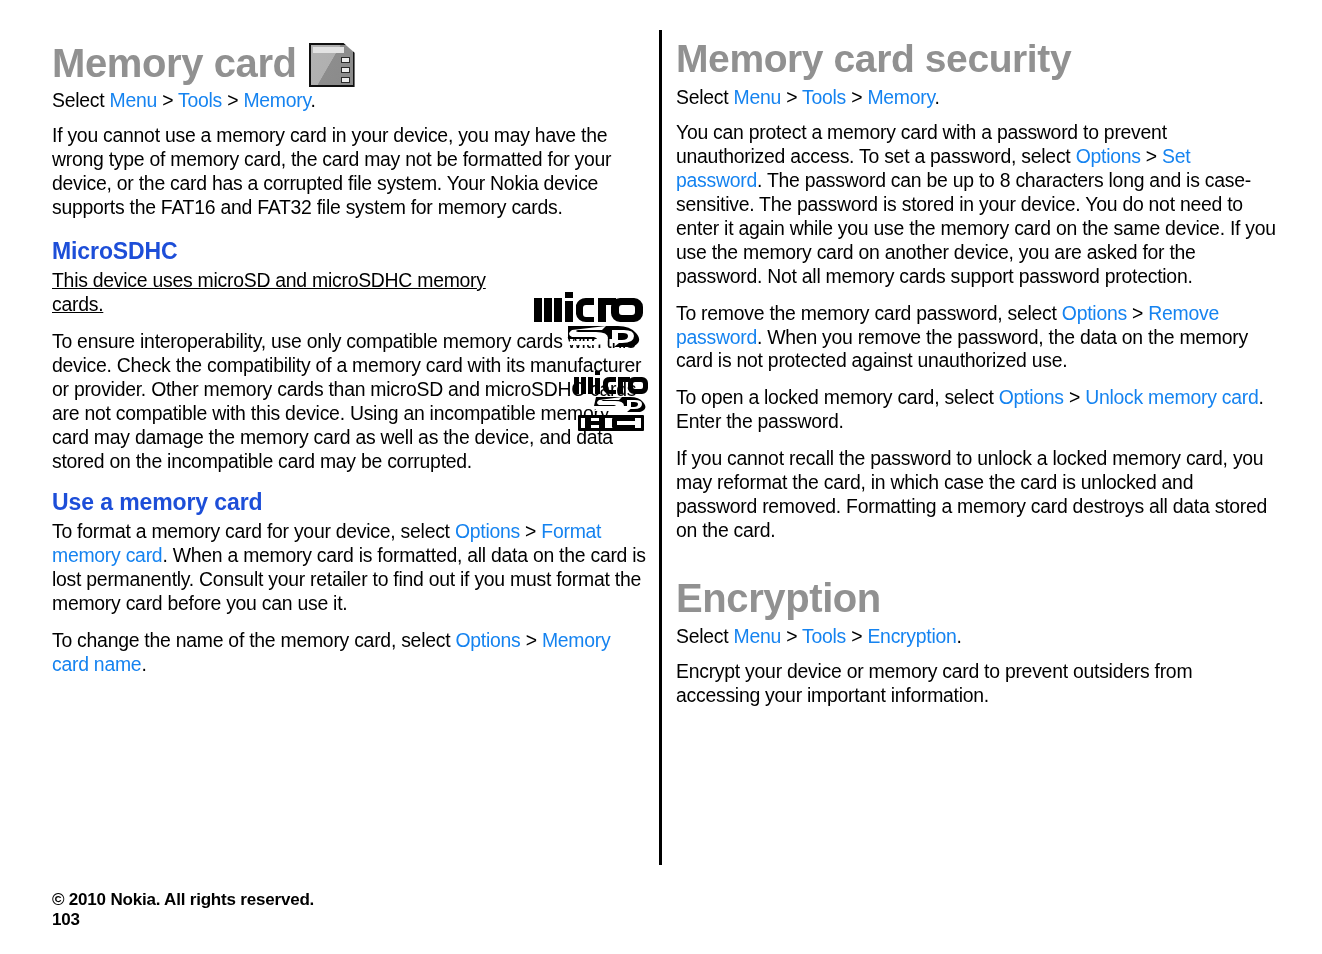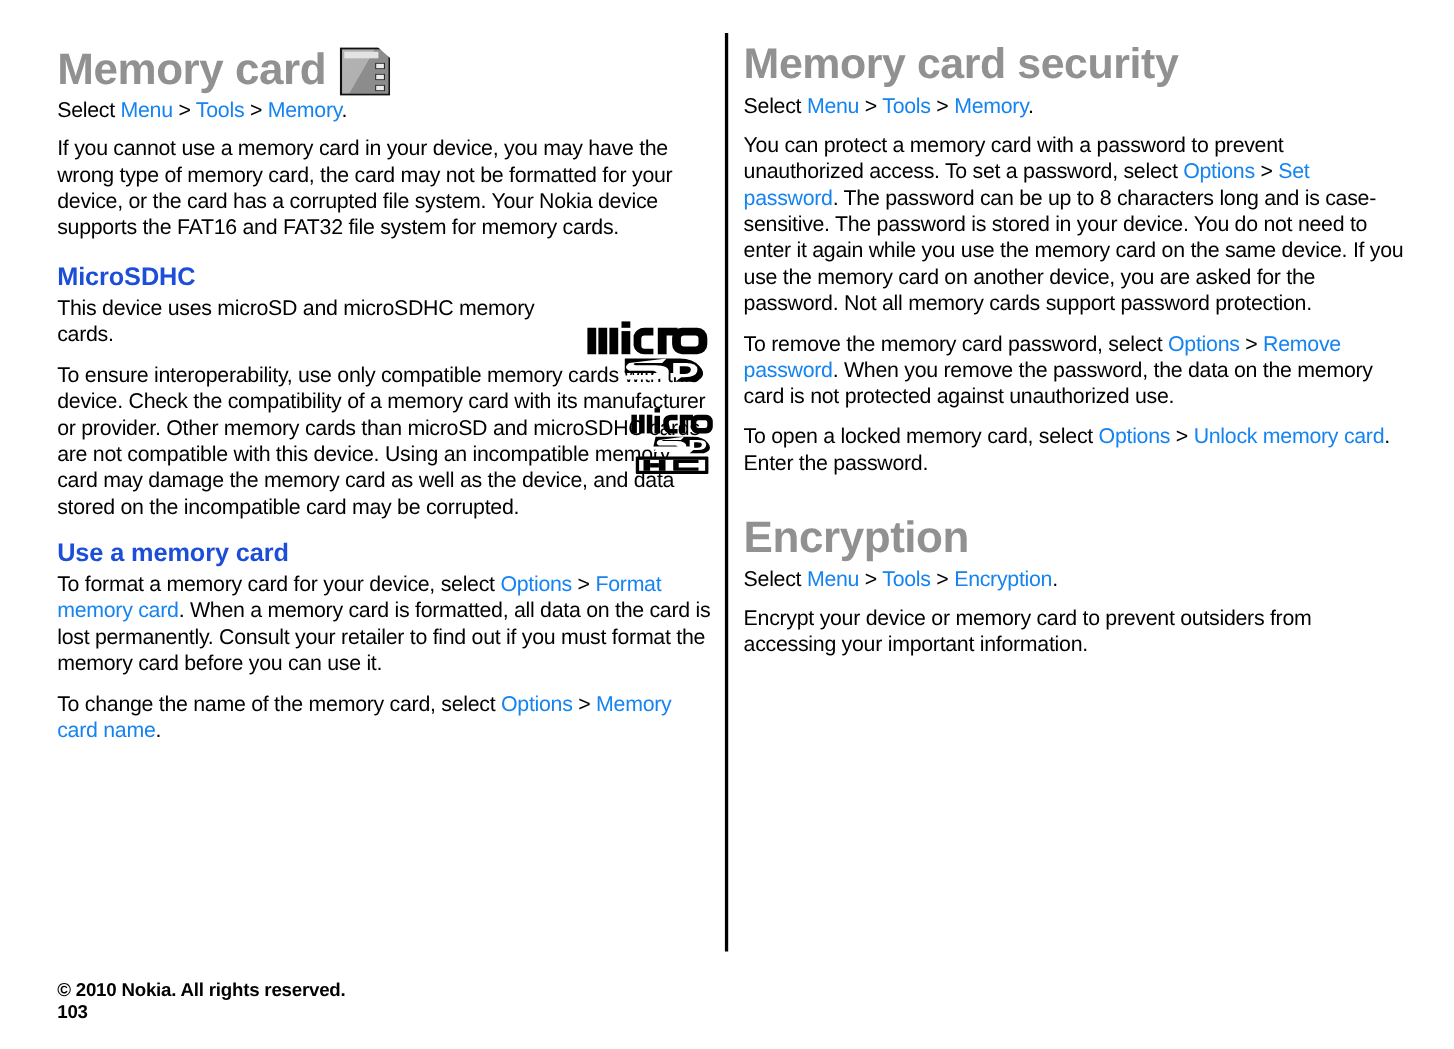--- a/index.html
+++ b/index.html
@@ -167,21 +167,21 @@
           <span class="pad p3"></span>
         </span>
       </h1>
 
       <p class="tight"><span>Select </span><span class="lnk">Menu</span><span class="gt"> &gt; </span><span class="lnk">Tools</span><span class="gt"> &gt; </span><span class="lnk">Memory</span><span>.</span></p>
 
       <p>If you cannot use a memory card in your device, you may have the wrong type of memory card, the card may not be formatted for your device, or the card has a corrupted file system. Your Nokia device supports the FAT16 and FAT32 file system for memory cards.</p>
 
       <h2 class="section">MicroSDHC</h2>
 
-      <p style="max-width:490px;">This device uses microSD and microSDHC memory cards.</p>
+      <p style="max-width:490px;text-decoration:underline;">This device uses microSD and microSDHC memory cards.</p>
 
       <p style="max-width:595px;">To ensure interoperability, use only compatible memory cards with this device. Check the compatibility of a memory card with its manufacturer or provider. Other memory cards than microSD and microSDHC cards are not compatible with this device. Using an incompatible memory card may damage the memory card as well as the device, and data stored on the incompatible card may be corrupted.</p>
 
       <h2 class="section" style="margin-top:16px;">Use a memory card</h2>
 
       <p><span>To format a memory card for your device, select </span><span class="lnk">Options</span><span class="gt"> &gt; </span><span class="lnk">Format memory card</span><span>. When a memory card is formatted, all data on the card is lost permanently. Consult your retailer to find out if you must format the memory card before you can use it.</span></p>
 
       <p><span>To change the name of the memory card, select </span><span class="lnk">Options</span><span class="gt"> &gt; </span><span class="lnk">Memory card name</span><span>.</span></p>
 
     </div>
@@ -193,20 +193,21 @@
       </h1>
 
       <p class="tight"><span>Select </span><span class="lnk">Menu</span><span class="gt"> &gt; </span><span class="lnk">Tools</span><span class="gt"> &gt; </span><span class="lnk">Memory</span><span>.</span></p>
 
       <p><span>You can protect a memory card with a password to prevent unauthorized access. To set a password, select </span><span class="lnk">Options</span><span class="gt"> &gt; </span><span class="lnk">Set password</span><span>. The password can be up to 8 characters long and is case-sensitive. The password is stored in your device. You do not need to enter it again while you use the memory card on the same device. If you use the memory card on another device, you are asked for the password. Not all memory cards support password protection.</span></p>
 
       <p><span>To remove the memory card password, select </span><span class="lnk">Options</span><span class="gt"> &gt; </span><span class="lnk">Remove password</span><span>. When you remove the password, the data on the memory card is not protected against unauthorized use.</span></p>
 
       <p><span>To open a locked memory card, select </span><span class="lnk">Options</span><span class="gt"> &gt; </span><span class="lnk">Unlock memory card</span><span>. Enter the password.</span></p>
 
+      <p>If you cannot recall the password to unlock a locked memory card, you may reformat the card, in which case the card is unlocked and password removed. Formatting a memory card destroys all data stored on the card.</p>
 
       <h1 class="chapter" style="margin-top:34px;margin-bottom:6px;">
         <span>Encryption</span>
       </h1>
 
       <p class="tight"><span>Select </span><span class="lnk">Menu</span><span class="gt"> &gt; </span><span class="lnk">Tools</span><span class="gt"> &gt; </span><span class="lnk">Encryption</span><span>.</span></p>
 
       <p>Encrypt your device or memory card to prevent outsiders from accessing your important information.</p>
 
     </div>

